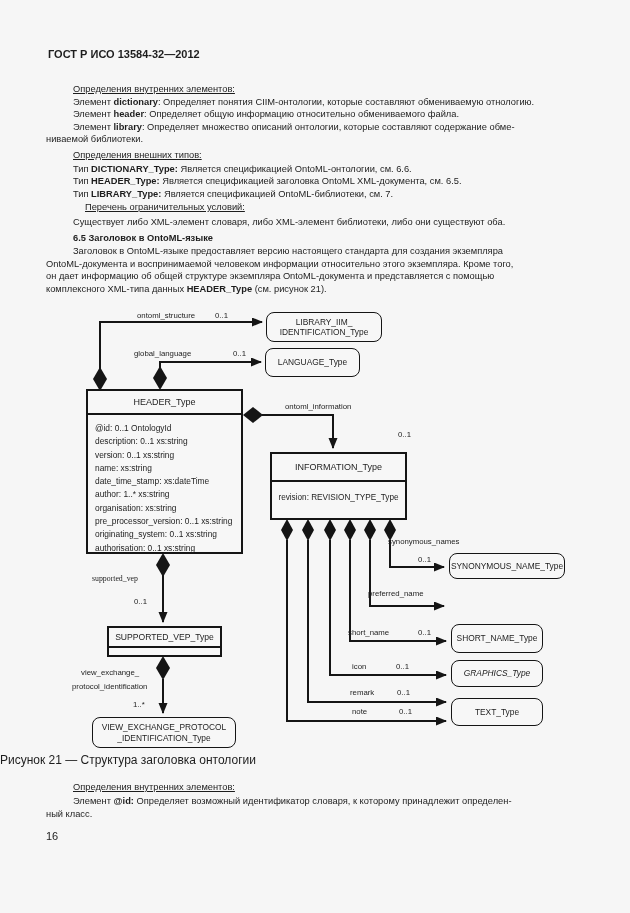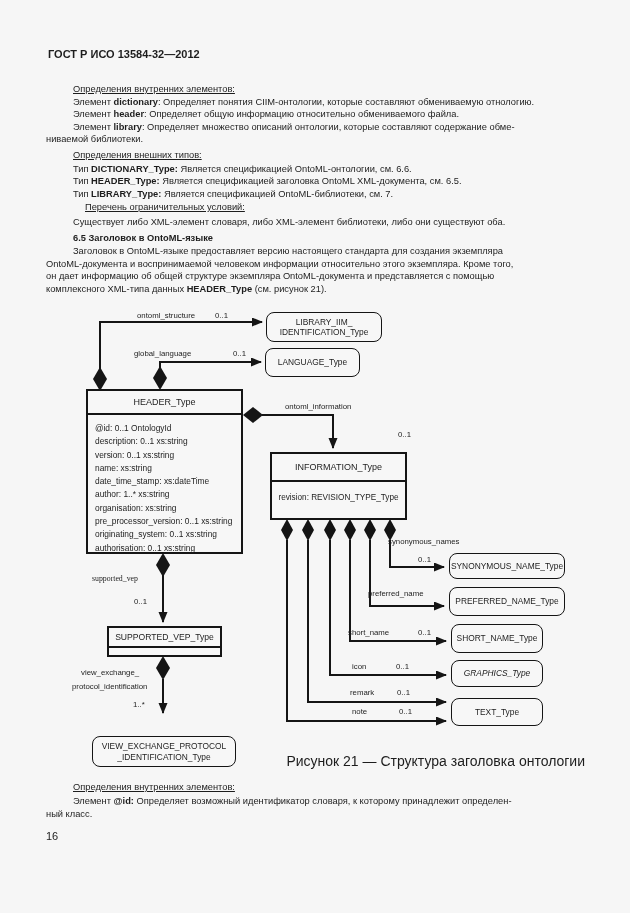--- a/index.html
+++ b/index.html
@@ -2,21 +2,21 @@
 <html><head>
 <meta charset="utf-8">
 <style>
   html,body{margin:0;padding:0;}
   .page{position:relative;width:630px;height:913px;background:#f6f6f6;
         font-family:"Liberation Sans",sans-serif;color:#1d1d1d;overflow:hidden;}
   .line{position:absolute;font-size:9.3px;line-height:12px;white-space:nowrap;}
   .bold{font-weight:bold;}
   .u{text-decoration:underline;}
   .docheader{position:absolute;left:48px;top:48px;font-size:11px;font-weight:bold;white-space:nowrap;}
-  .caption{position:absolute;left:0;top:753px;width:585px;text-align:right;font-size:14px;white-space:nowrap;}
+  .caption{position:absolute;left:0;top:753px;width:585px;text-align:left;font-size:12px;white-space:nowrap;}
   .pagenum{position:absolute;left:46px;top:830px;font-size:11px;}
   
   .dgm{position:absolute;left:0;top:0;width:630px;height:913px;}
   svg.conn{position:absolute;left:0;top:0;pointer-events:none;}
   .clsbox{position:absolute;border:2px solid #151515;background:#f7f7f7;box-sizing:border-box;}
   .clsbox .ctitle{border-bottom:2px solid #151515;text-align:center;font-size:9px;}
   .attrs{padding:7px 0 0 7px;font-size:8.4px;line-height:13.3px;white-space:nowrap;}
   .rbox{position:absolute;border:1.6px solid #151515;border-radius:8px;background:#f7f7f7;
         box-sizing:border-box;display:flex;flex-direction:column;align-items:center;
         justify-content:center;text-align:center;font-size:8.4px;line-height:10.5px;white-space:nowrap;}
@@ -114,33 +114,30 @@
     <div class="rbox" style="left:266px;top:312px;width:116px;height:30px;">
       <div>LIBRARY_IIM_</div>
       <div>IDENTIFICATION_Type</div>
     </div>
     <div class="rbox" style="left:265px;top:348px;width:95px;height:29px;">
       <div>LANGUAGE_Type</div>
     </div>
     <div class="rbox" style="left:449px;top:553px;width:116px;height:26px;">
       <div>SYNONYMOUS_NAME_Type</div>
     </div>
-    <div class="rbox" style="left:449px;top:587px;width:116px;height:29px;">
-      <div>PREFERRED_NAME_Type</div>
-    </div>
     <div class="rbox" style="left:451px;top:624px;width:92px;height:29px;">
       <div>SHORT_NAME_Type</div>
     </div>
     <div class="rbox italic" style="left:451px;top:660px;width:92px;height:27px;">
       <div>GRAPHICS_Type</div>
     </div>
     <div class="rbox" style="left:451px;top:698px;width:92px;height:28px;text-align:center;">
       <div>TEXT_Type</div>
     </div>
-    <div class="rbox" style="left:92px;top:717px;width:144px;height:31px;margin-top:19px;">
+    <div class="rbox" style="left:92px;top:717px;width:144px;height:31px;">
       <div>VIEW_EXCHANGE_PROTOCOL</div>
       <div>_IDENTIFICATION_Type</div>
     </div>
 
     <div class="elabel" style="left:137px;top:311px;">ontoml_structure</div>
     <div class="elabel" style="left:215px;top:311px;">0..1</div>
     <div class="elabel" style="left:134px;top:349px;">global_language</div>
     <div class="elabel" style="left:233px;top:349px;">0..1</div>
     <div class="elabel" style="left:285px;top:402px;">ontoml_information</div>
     <div class="elabel" style="left:398px;top:430px;">0..1</div>

